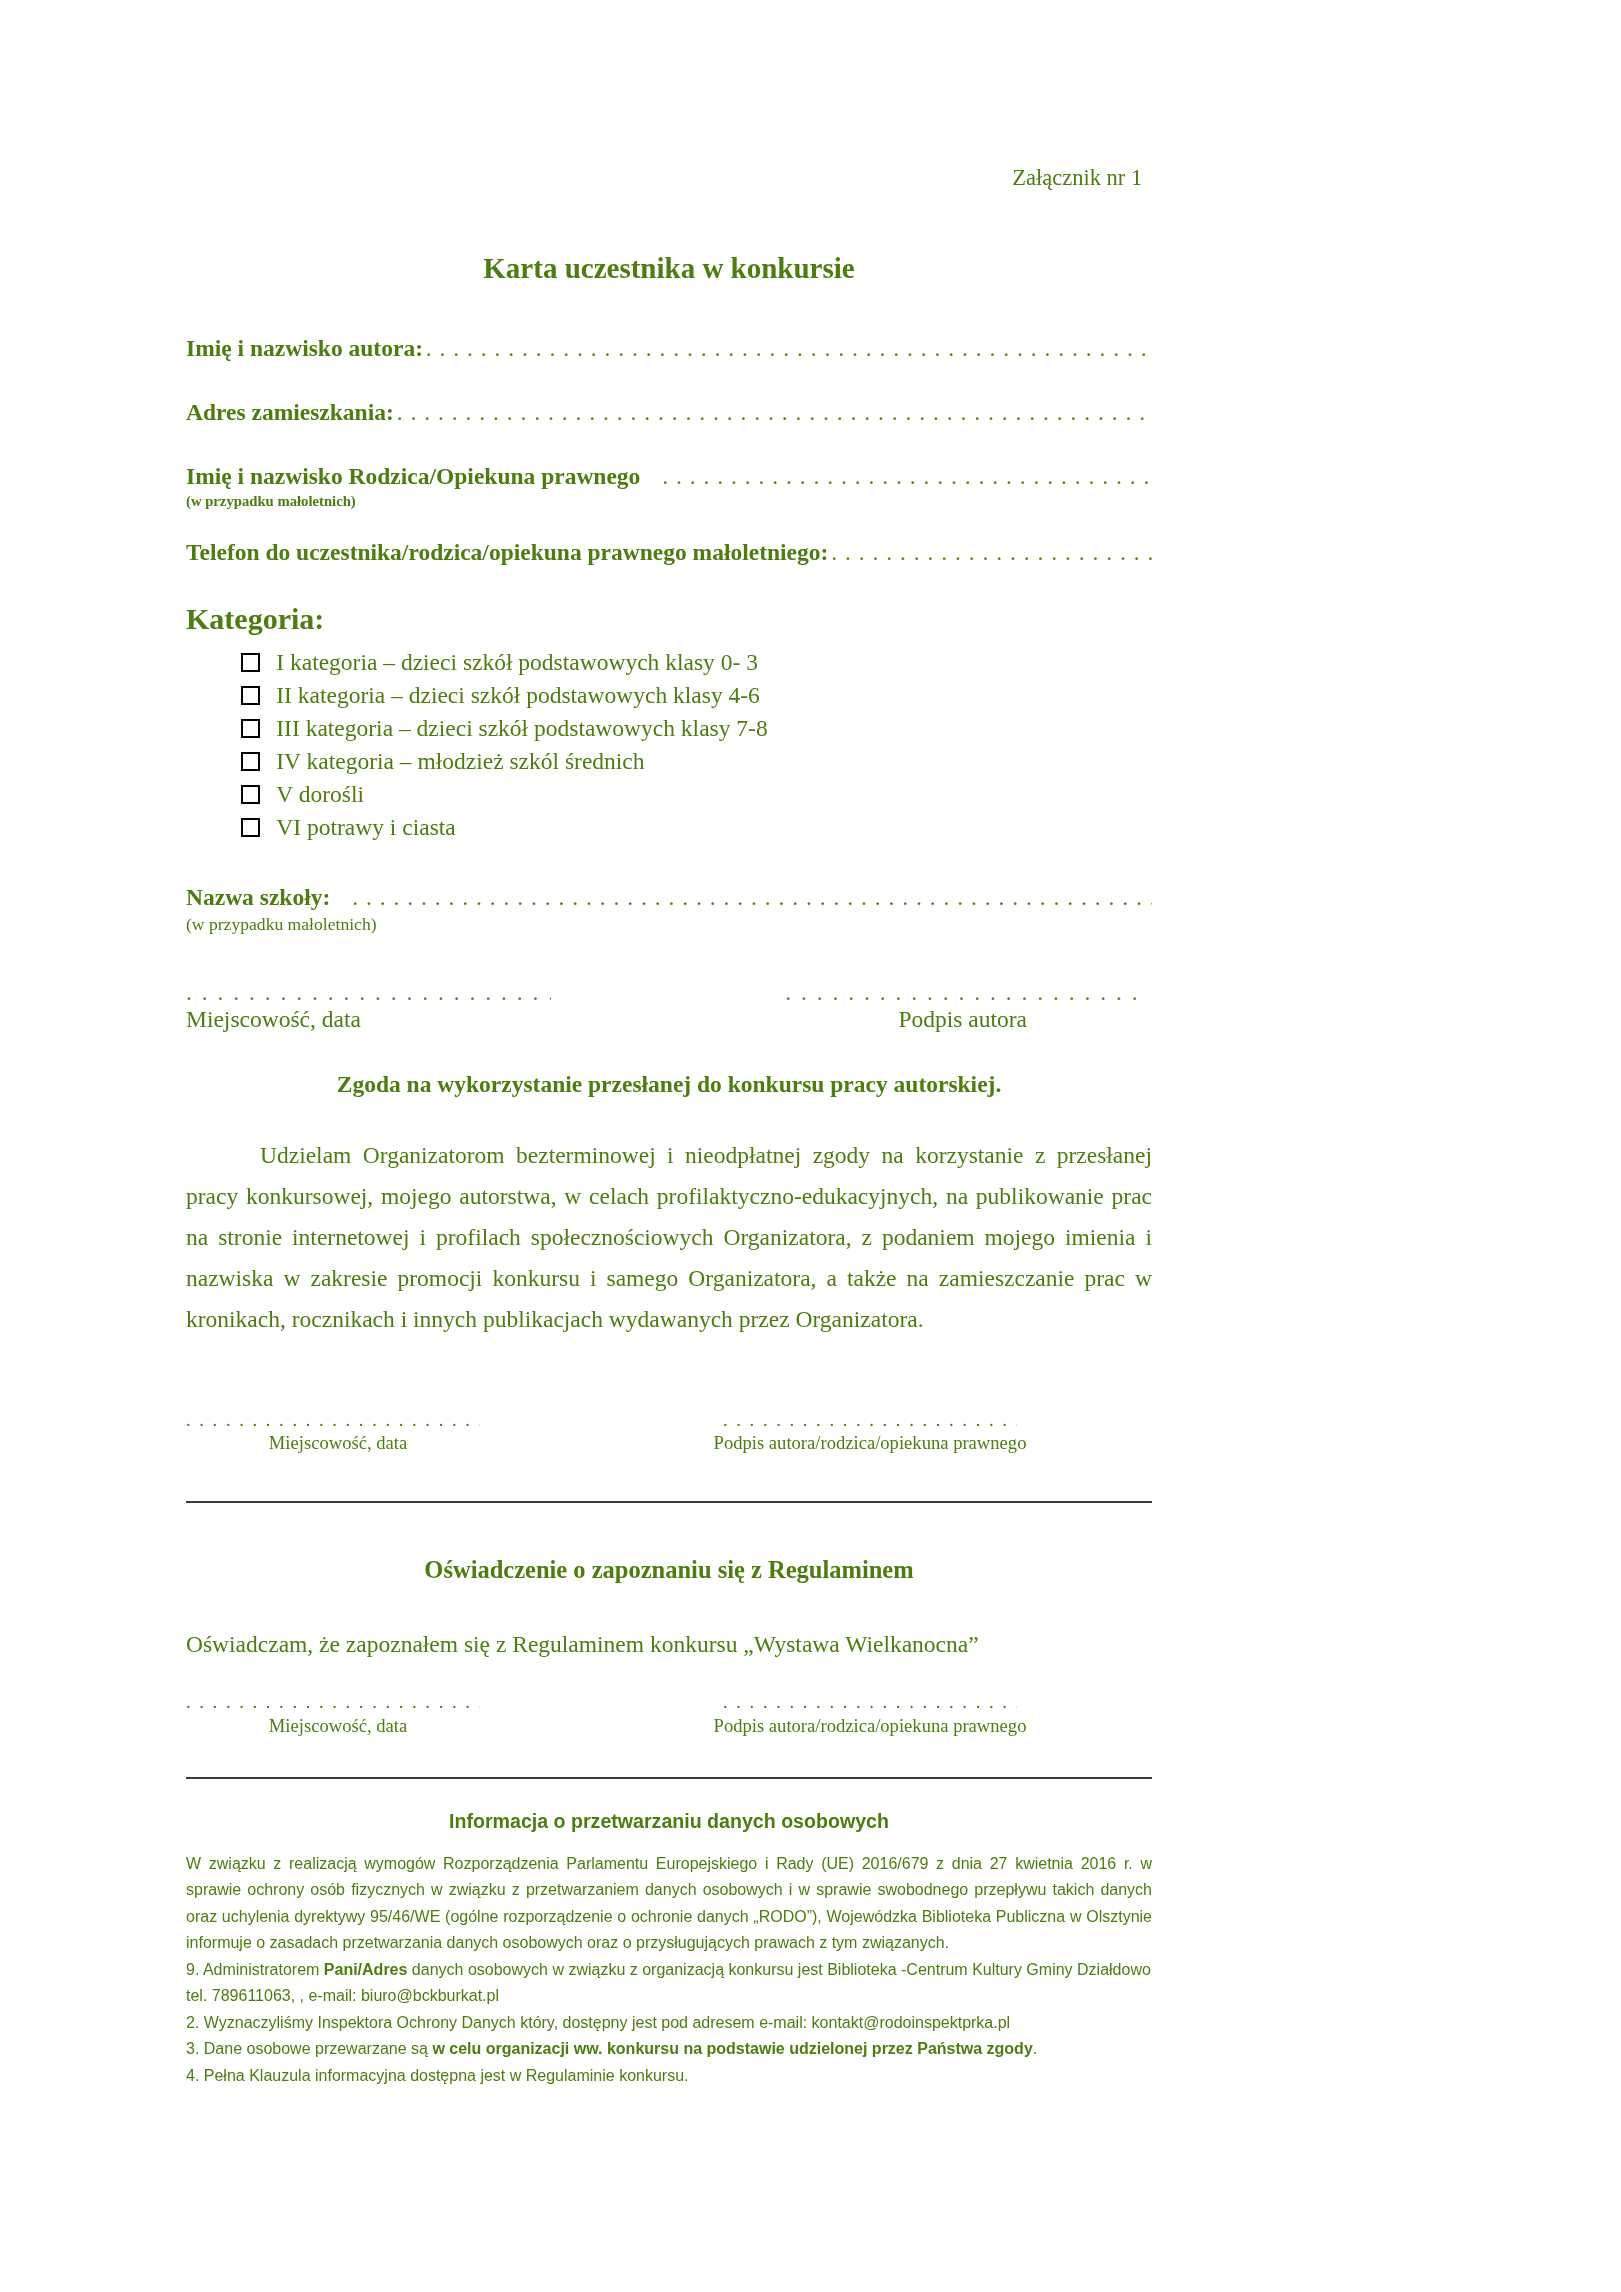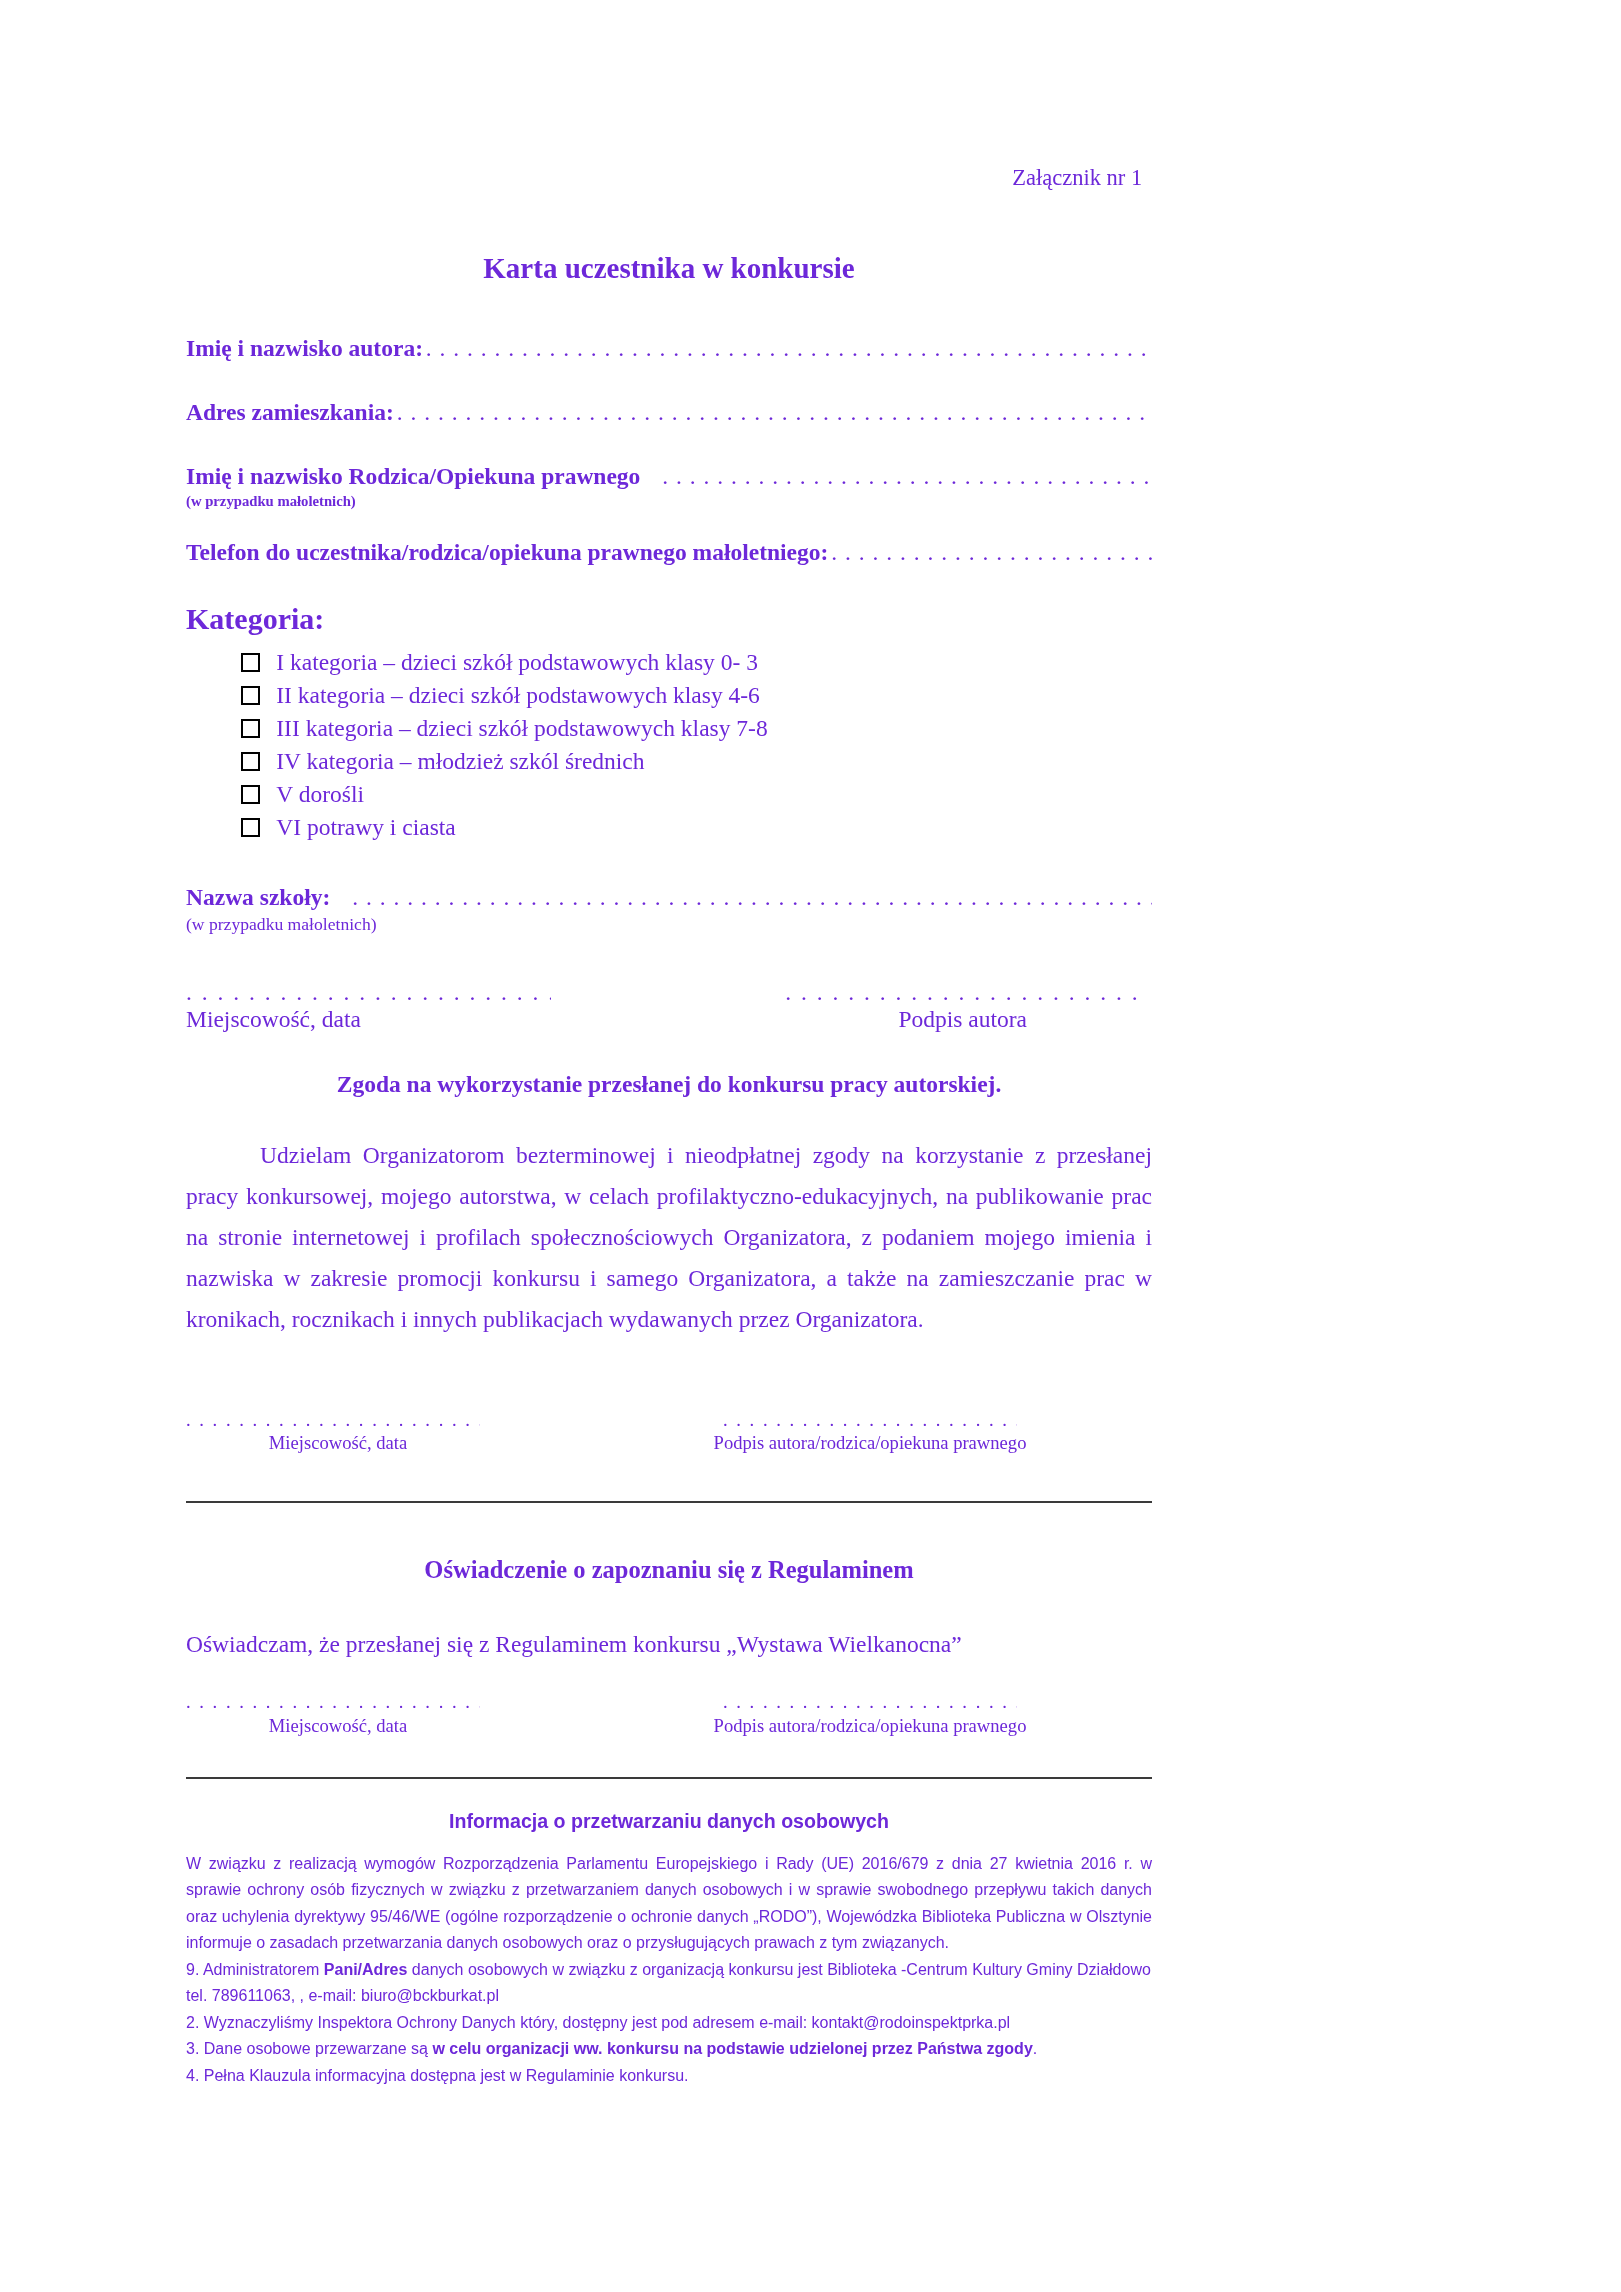--- a/index.html
+++ b/index.html
@@ -1,21 +1,21 @@
 <!DOCTYPE html>
 <html><head>
 <meta charset="utf-8">
 <style>
   * { box-sizing: border-box; }
   html, body { margin: 0; padding: 0; background: #ffffff; }
   .page {
     width: 1338px;
     height: 2293px;
     background: #ffffff;
-    color: #6d28d9;
+    color: #4d7c0f;
     font-family: "Liberation Serif", "DejaVu Serif", serif;
     padding: 165px 186px 80px 186px;
     overflow: hidden;
     position: relative;
   }
 
   .attachment-note {
     text-align: right;
     font-size: 22.5px;
     margin-bottom: 61px;
@@ -249,21 +249,21 @@
     </div>
     <div class="sig-block right">
       <div class="sig-dots">. . . . . . . . . . . . . . . . . . . . . . . . . . . . . . . . . . . . . . . . . . . . . . . . . . . . . . . . . . . . . . . . . . . . . . . . . . . . . . . . . . . . . . . . . . . . . . . . . . . . . . . . . . . . . . . . . . . . . . . . . . . . . . . . . . . . . . . . . . . . . . . . . . . . . . . . . . . . . . . . . . . . </div>
       <div class="sig-label">Podpis autora/rodzica/opiekuna prawnego</div>
     </div>
   </div>
 
   <hr class="divider">
 
   <div class="statement-heading">Oświadczenie o zapoznaniu się z Regulaminem</div>
-  <div class="statement-text">Oświadczam, że przesłanej się z Regulaminem konkursu „Wystawa Wielkanocna”</div>
+  <div class="statement-text">Oświadczam, że zapoznałem się z Regulaminem konkursu „Wystawa Wielkanocna”</div>
 
   <div class="sig-row size-small">
     <div class="sig-block left">
       <div class="sig-dots">. . . . . . . . . . . . . . . . . . . . . . . . . . . . . . . . . . . . . . . . . . . . . . . . . . . . . . . . . . . . . . . . . . . . . . . . . . . . . . . . . . . . . . . . . . . . . . . . . . . . . . . . . . . . . . . . . . . . . . . . . . . . . . . . . . . . . . . . . . . . . . . . . . . . . . . . . . . . . . . . . . . . </div>
       <div class="sig-label">Miejscowość, data</div>
     </div>
     <div class="sig-block right">
       <div class="sig-dots">. . . . . . . . . . . . . . . . . . . . . . . . . . . . . . . . . . . . . . . . . . . . . . . . . . . . . . . . . . . . . . . . . . . . . . . . . . . . . . . . . . . . . . . . . . . . . . . . . . . . . . . . . . . . . . . . . . . . . . . . . . . . . . . . . . . . . . . . . . . . . . . . . . . . . . . . . . . . . . . . . . . . </div>
       <div class="sig-label">Podpis autora/rodzica/opiekuna prawnego</div>
     </div>

